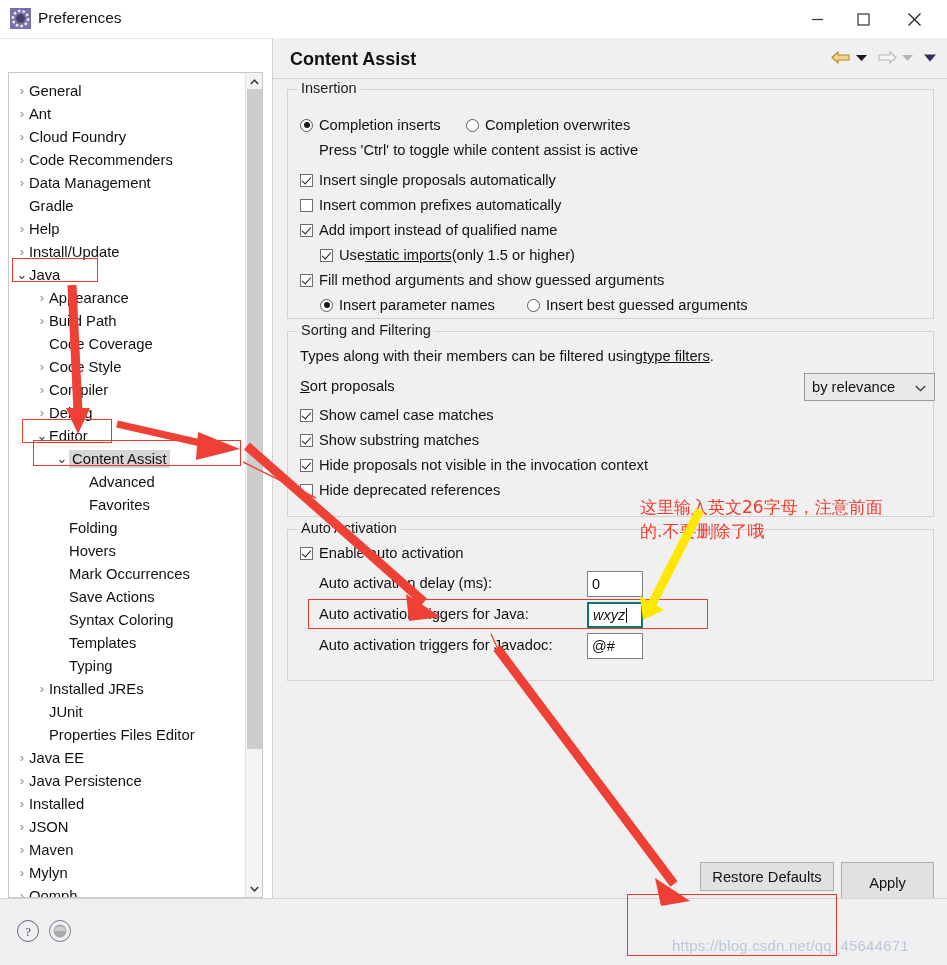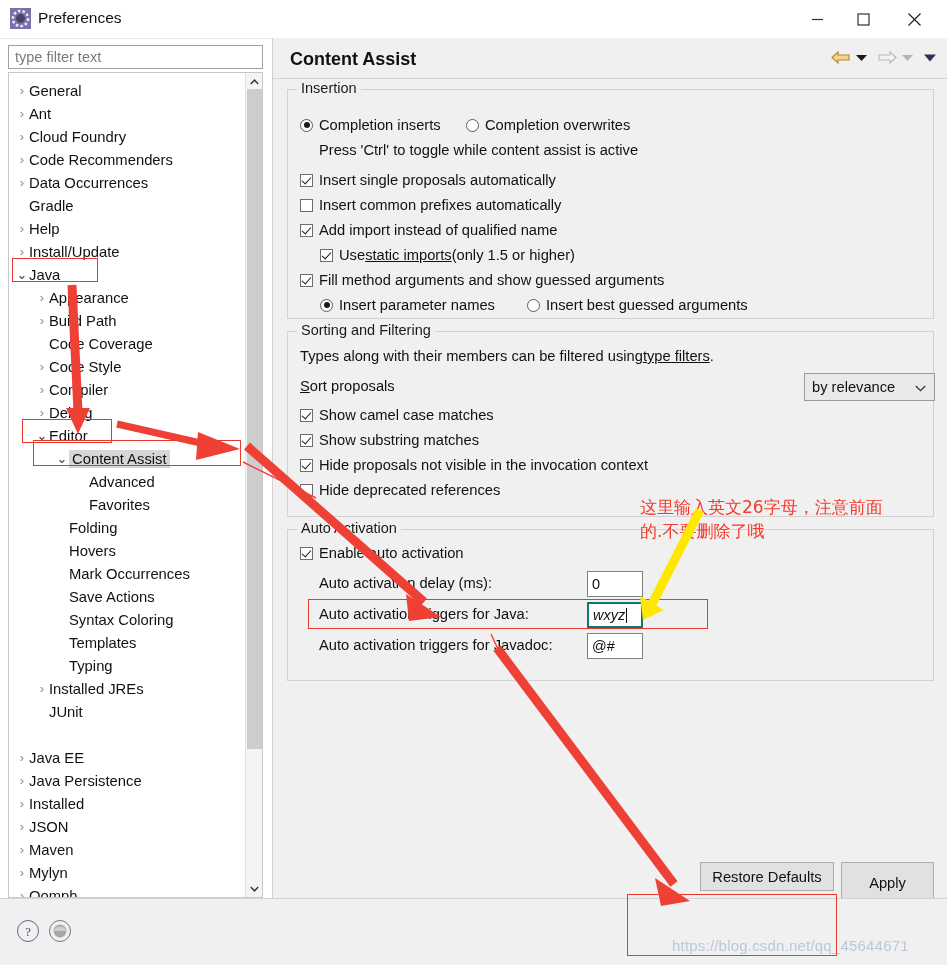--- a/index.html
+++ b/index.html
@@ -231,23 +231,20 @@
         </svg>
     </div>
     <div class="winbtn close">
       <svg width="15" height="15" viewBox="0 0 15 15">
         <line x1="1.5" y1="1.5" x2="13.5" y2="13.5" stroke="#222" stroke-width="1.2"></line>
         <line x1="13.5" y1="1.5" x2="1.5" y2="13.5" stroke="#222" stroke-width="1.2"></line>
       </svg>
     </div>
   </div>
 
-  <div class="filter-box">
-    <span class="ph">type filter text</span>
-  </div>
 
   <div class="tree-panel">
     <div class="tree-scroll-area" id="tree-list">
         <div class="tree-item" style="top: 6px;">
           <span class="twisty" style="margin-left: 6px;">›</span>
           <span class="lbl">General</span>
         </div>
         <div class="tree-item" style="top: 29px;">
           <span class="twisty" style="margin-left: 6px;">›</span>
           <span class="lbl">Ant</span>
@@ -255,21 +252,21 @@
         <div class="tree-item" style="top: 52px;">
           <span class="twisty" style="margin-left: 6px;">›</span>
           <span class="lbl">Cloud Foundry</span>
         </div>
         <div class="tree-item" style="top: 75px;">
           <span class="twisty" style="margin-left: 6px;">›</span>
           <span class="lbl">Code Recommenders</span>
         </div>
         <div class="tree-item" style="top: 98px;">
           <span class="twisty" style="margin-left: 6px;">›</span>
-          <span class="lbl">Data Occurrences</span>
+          <span class="lbl">Data Management</span>
         </div>
         <div class="tree-item" style="top: 121px;">
           <span class="twisty" style="margin-left: 6px;"></span>
           <span class="lbl">Gradle</span>
         </div>
         <div class="tree-item" style="top: 144px;">
           <span class="twisty" style="margin-left: 6px;">›</span>
           <span class="lbl">Help</span>
         </div>
         <div class="tree-item" style="top: 167px;">
@@ -348,20 +345,24 @@
           <span class="twisty" style="margin-left: 46px;"></span>
           <span class="lbl">Typing</span>
         </div>
         <div class="tree-item" style="top: 604px;">
           <span class="twisty" style="margin-left: 26px;">›</span>
           <span class="lbl">Installed JREs</span>
         </div>
         <div class="tree-item" style="top: 627px;">
           <span class="twisty" style="margin-left: 26px;"></span>
           <span class="lbl">JUnit</span>
+        </div>
+        <div class="tree-item" style="top: 650px;">
+          <span class="twisty" style="margin-left: 26px;"></span>
+          <span class="lbl">Properties Files Editor</span>
         </div>
         <div class="tree-item" style="top: 673px;">
           <span class="twisty" style="margin-left: 6px;">›</span>
           <span class="lbl">Java EE</span>
         </div>
         <div class="tree-item" style="top: 696px;">
           <span class="twisty" style="margin-left: 6px;">›</span>
           <span class="lbl">Java Persistence</span>
         </div>
         <div class="tree-item" style="top: 719px;">

